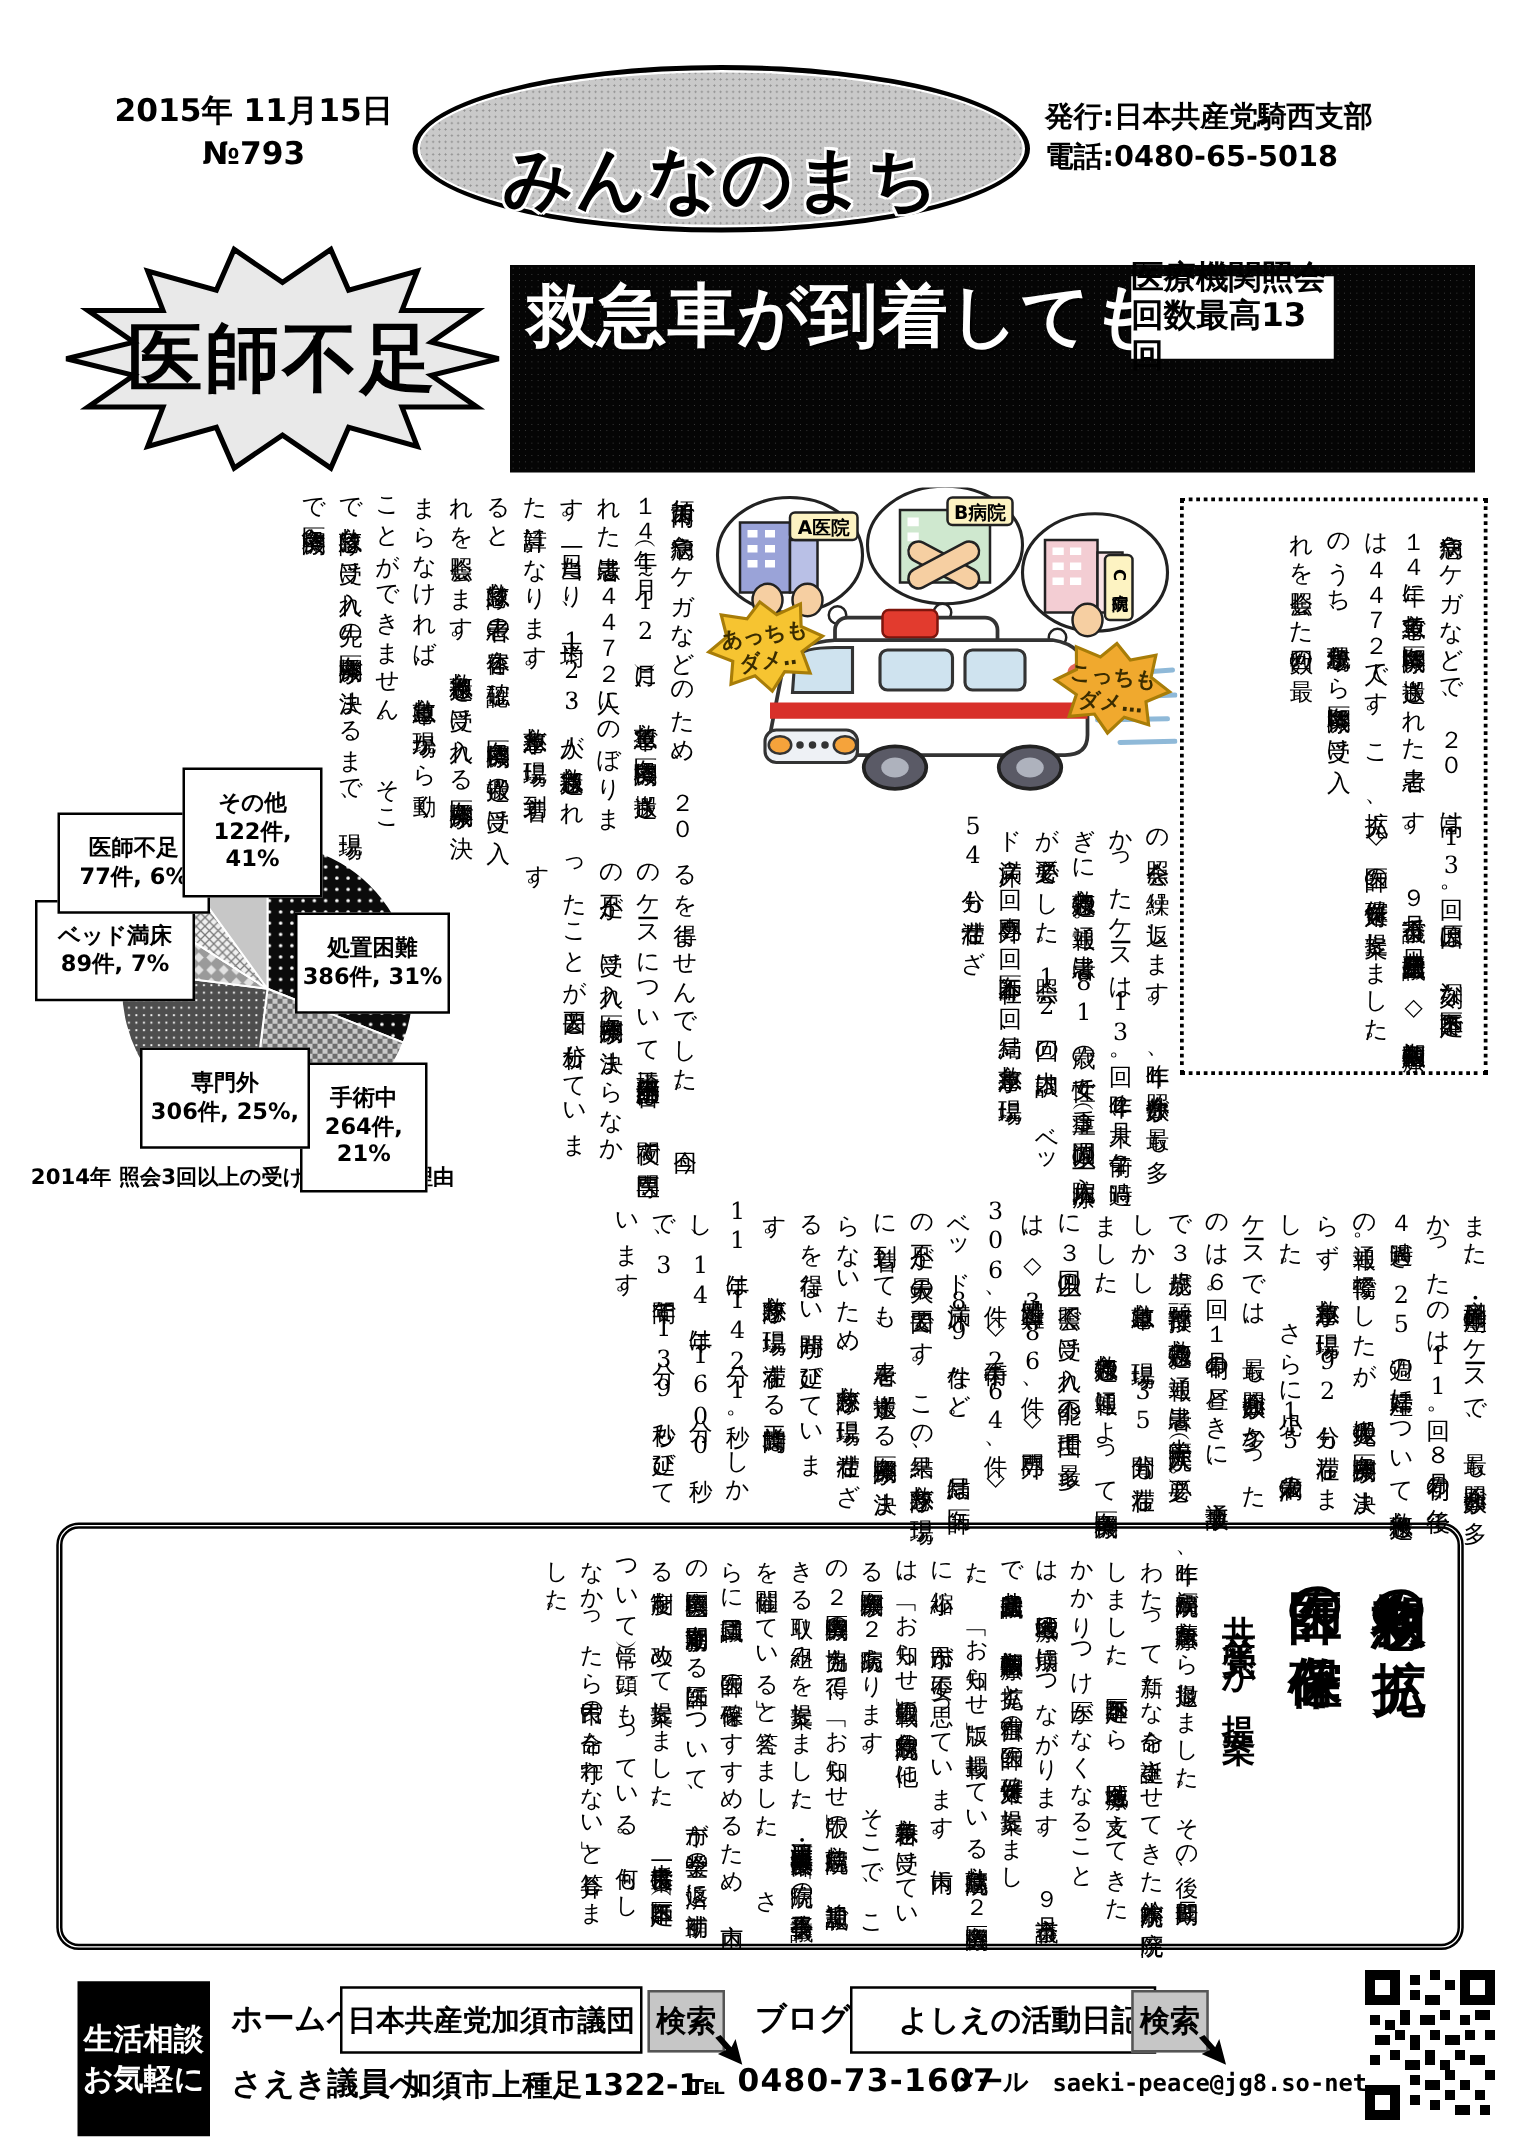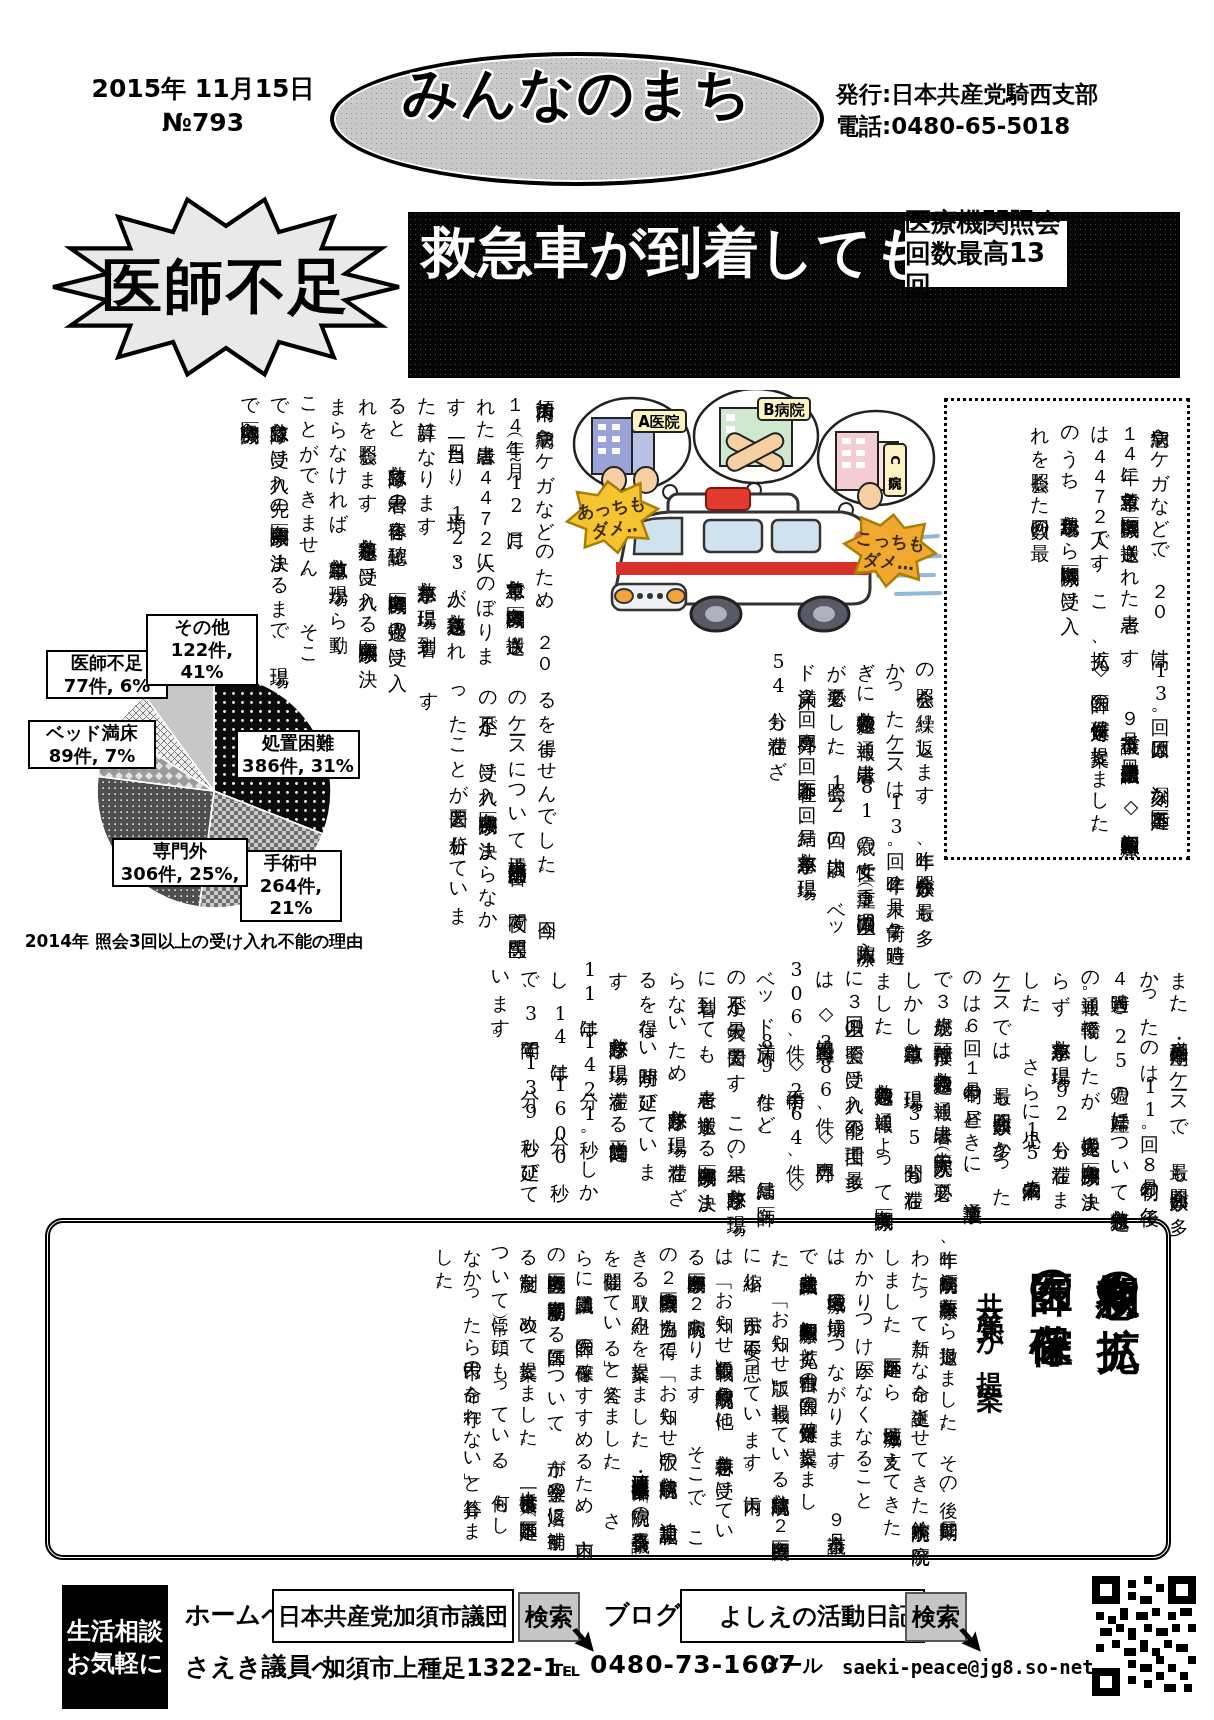--- a/index.html
+++ b/index.html
@@ -3,21 +3,21 @@
 <meta charset="utf-8">
 <style>
   html,body{margin:0;padding:0;background:#fff;}
   body{width:1214px;height:1720px;position:relative;overflow:hidden;
        font-family:"DejaVu Sans","Liberation Sans",sans-serif;color:#000;}
   .abs{position:absolute;}
   
   .date-block{left:88px;top:72px;width:230px;text-align:center;font-size:25px;font-weight:bold;line-height:1.35;}
   .logo-oval{left:330px;top:52px;width:486px;height:126px;border:4px solid #000;border-radius:50%;
     background:radial-gradient(#8f8f8f 20%,transparent 21%) 0 0/5px 5px,#c9c9c9;
-    display:flex;align-items:flex-start;justify-content:center;box-shadow:0 0 0 2px #fff inset;}
+    display:flex;align-items:flex-end;justify-content:center;box-shadow:0 0 0 2px #fff inset;}
   .logo-oval .t{font-size:56px;font-weight:900;letter-spacing:1px;
     text-shadow:-2px -2px 0 #fff,2px -2px 0 #fff,-2px 2px 0 #fff,2px 2px 0 #fff,0 -2px 0 #fff,0 2px 0 #fff,-2px 0 0 #fff,2px 0 0 #fff;}
   .publisher{left:836px;top:78px;width:360px;font-size:23px;font-weight:bold;line-height:1.4;}
   
   .burst-wrap{left:48px;top:192px;width:356px;height:190px;}
   .burst-wrap svg{position:absolute;left:0;top:0;}
   .burst-text{position:absolute;left:0;top:0;width:100%;height:100%;display:flex;align-items:center;justify-content:center;
     font-size:60px;font-weight:900;letter-spacing:2px;}
   .banner{left:408px;top:212px;width:772px;height:166px;
     background:radial-gradient(#474747 16%,transparent 17%) 0 0/5px 5px,#050505;
@@ -38,21 +38,21 @@
   .lead-box .b1{height:208px;margin-bottom:14px;}
   .lead-box .b2{height:212px;}
   .part1{left:34px;top:384px;width:526px;height:282px;}
   .part2{left:568px;top:650px;width:372px;height:288px;}
   .part3{left:340px;top:678px;width:222px;height:252px;}
   .part4{left:30px;top:958px;width:1164px;height:246px;}
   
   .chart{left:28px;top:612px;width:330px;height:350px;}
   .chart svg.pie{position:absolute;left:66px;top:59px;}
   .plabel{position:absolute;background:#fff;border:2px solid #000;text-align:center;
-    font-weight:bold;font-size:18px;line-height:1.25;padding:0 4px;z-index:3;}
+    font-weight:bold;font-size:18px;line-height:1.25;padding:16px 4px;z-index:3;}
   .pl-sonota{left:118px;top:2px;width:100px;}
   .pl-ishi{left:18px;top:38px;width:110px;}
   .pl-bed{left:0px;top:108px;width:116px;}
   .pl-senmon{left:84px;top:226px;width:124px;}
   .pl-shujutsu{left:212px;top:238px;width:90px;}
   .pl-shochi{left:208px;top:118px;width:112px;}
   .chart-caption{position:absolute;left:-14px;top:318px;width:360px;text-align:center;font-size:17px;font-weight:bold;}
   
   .illust{left:560px;top:390px;width:382px;height:248px;}
   

